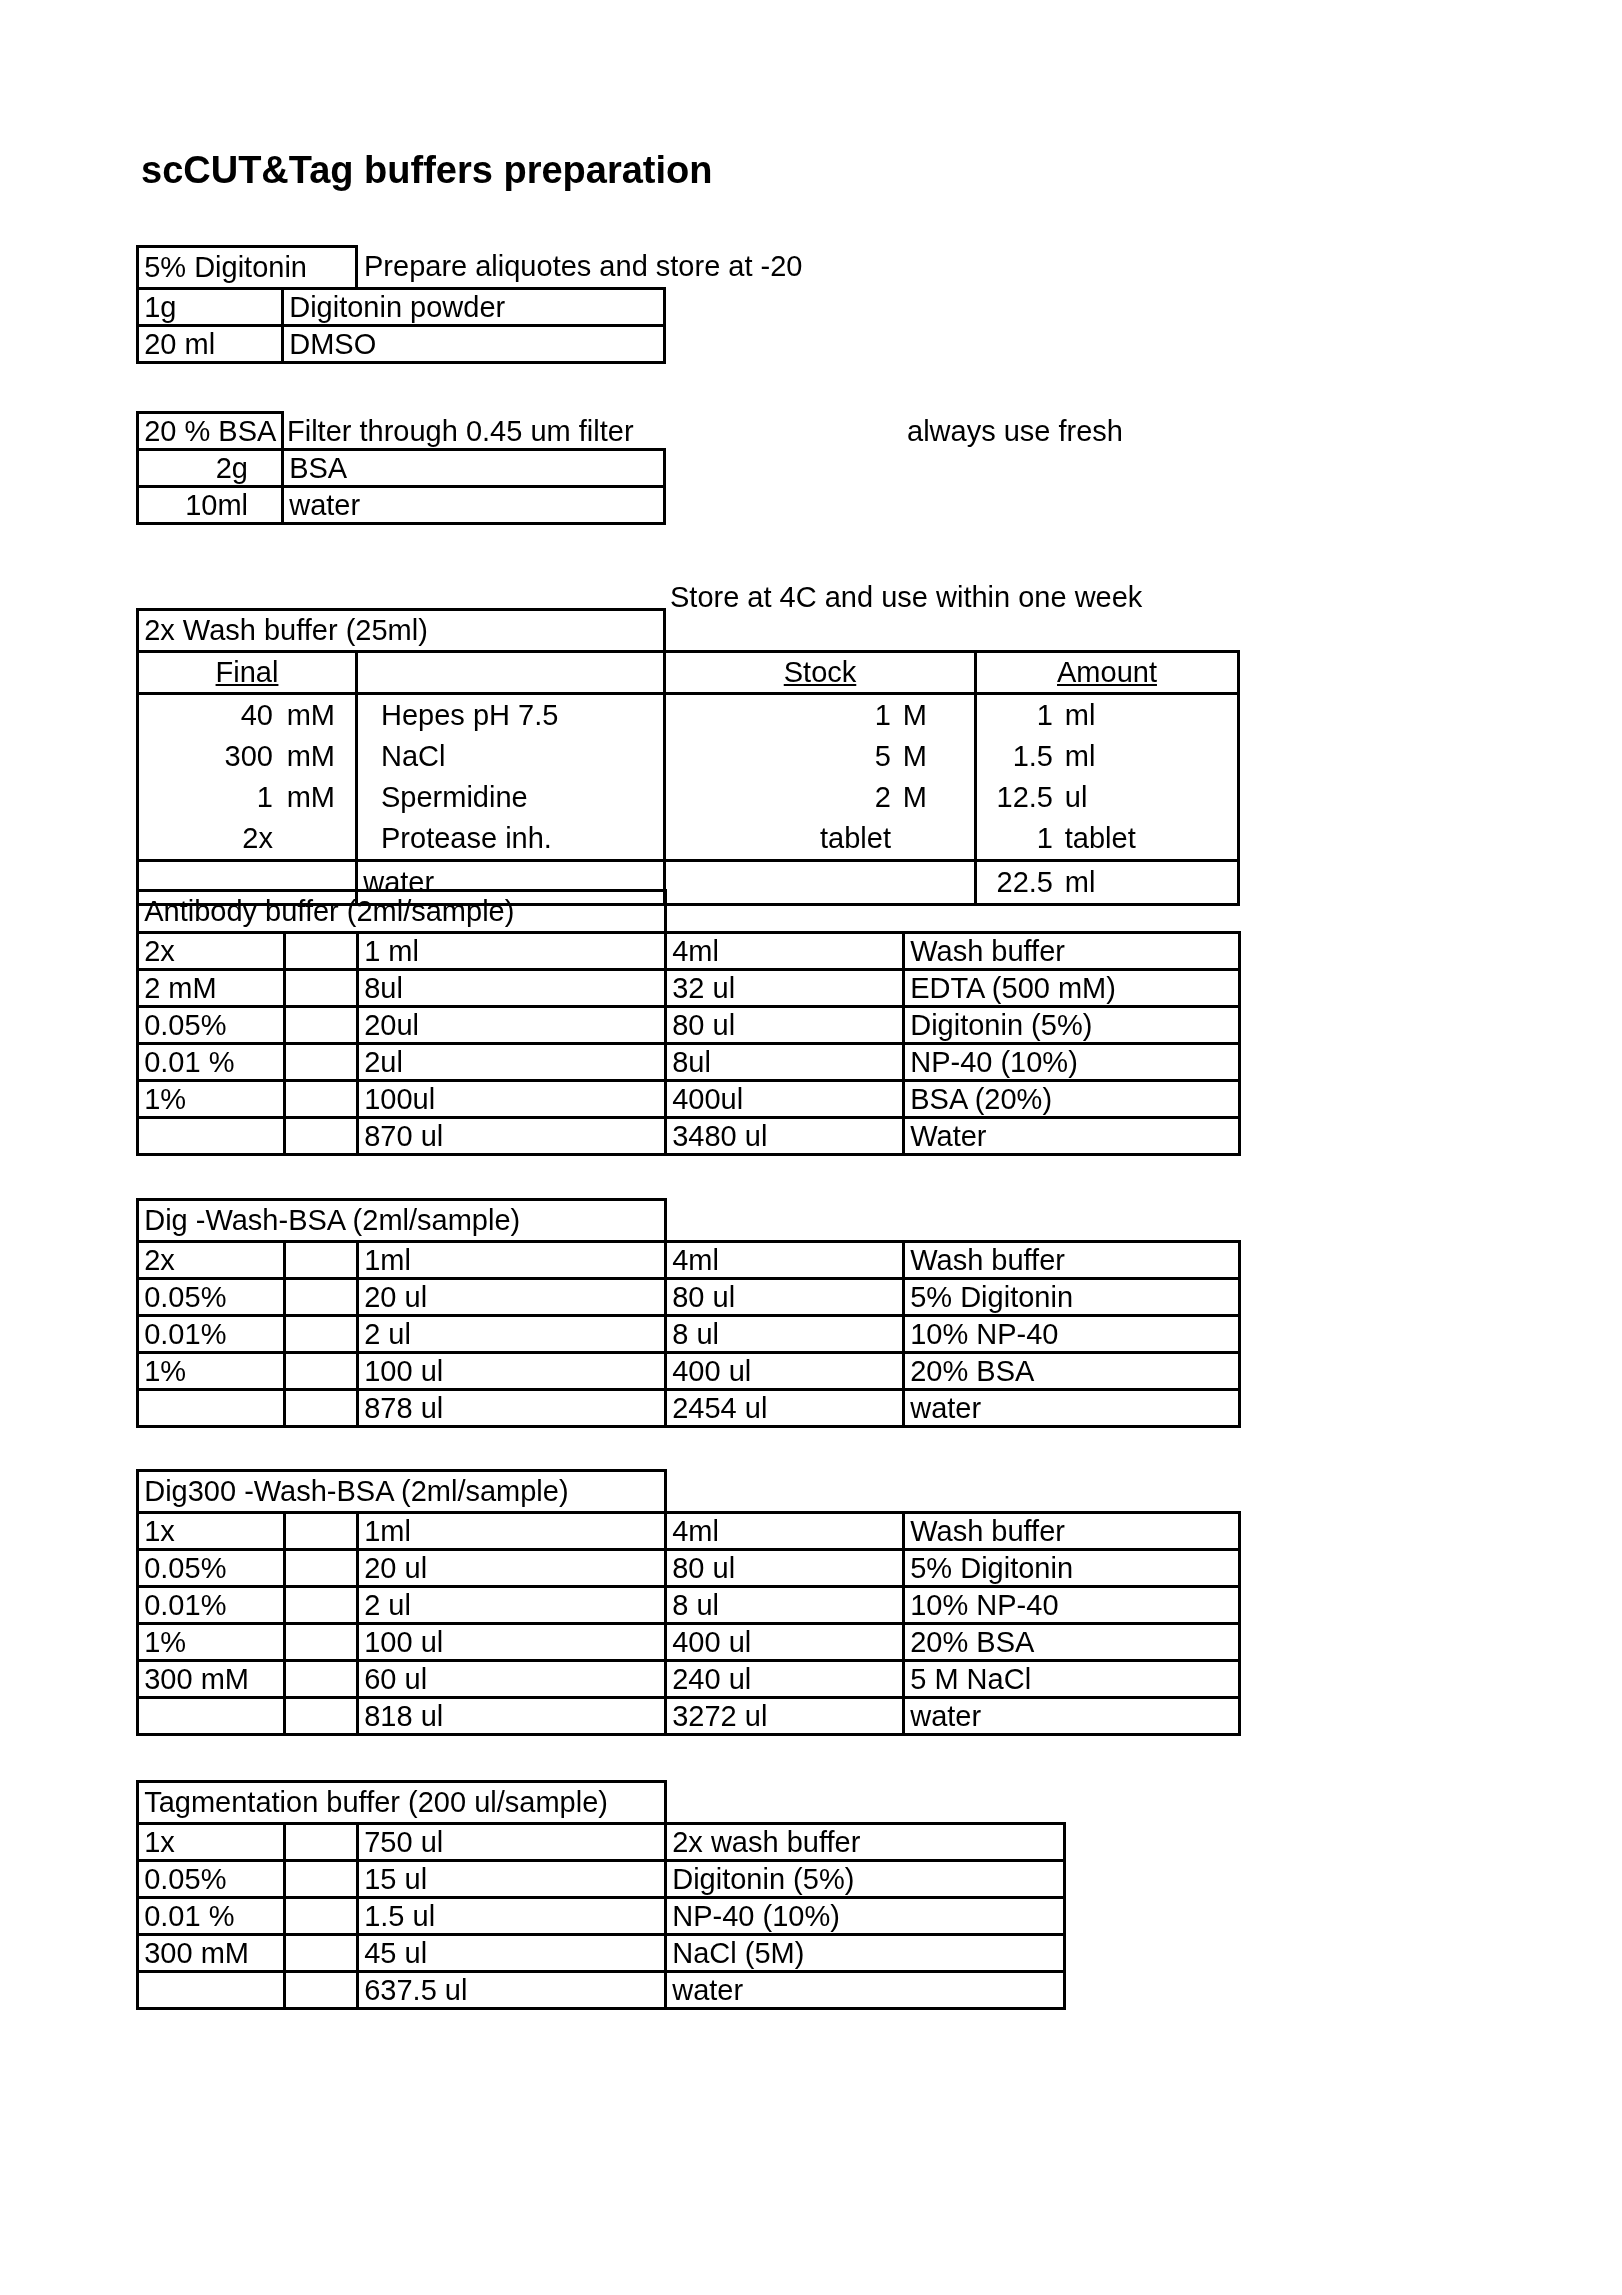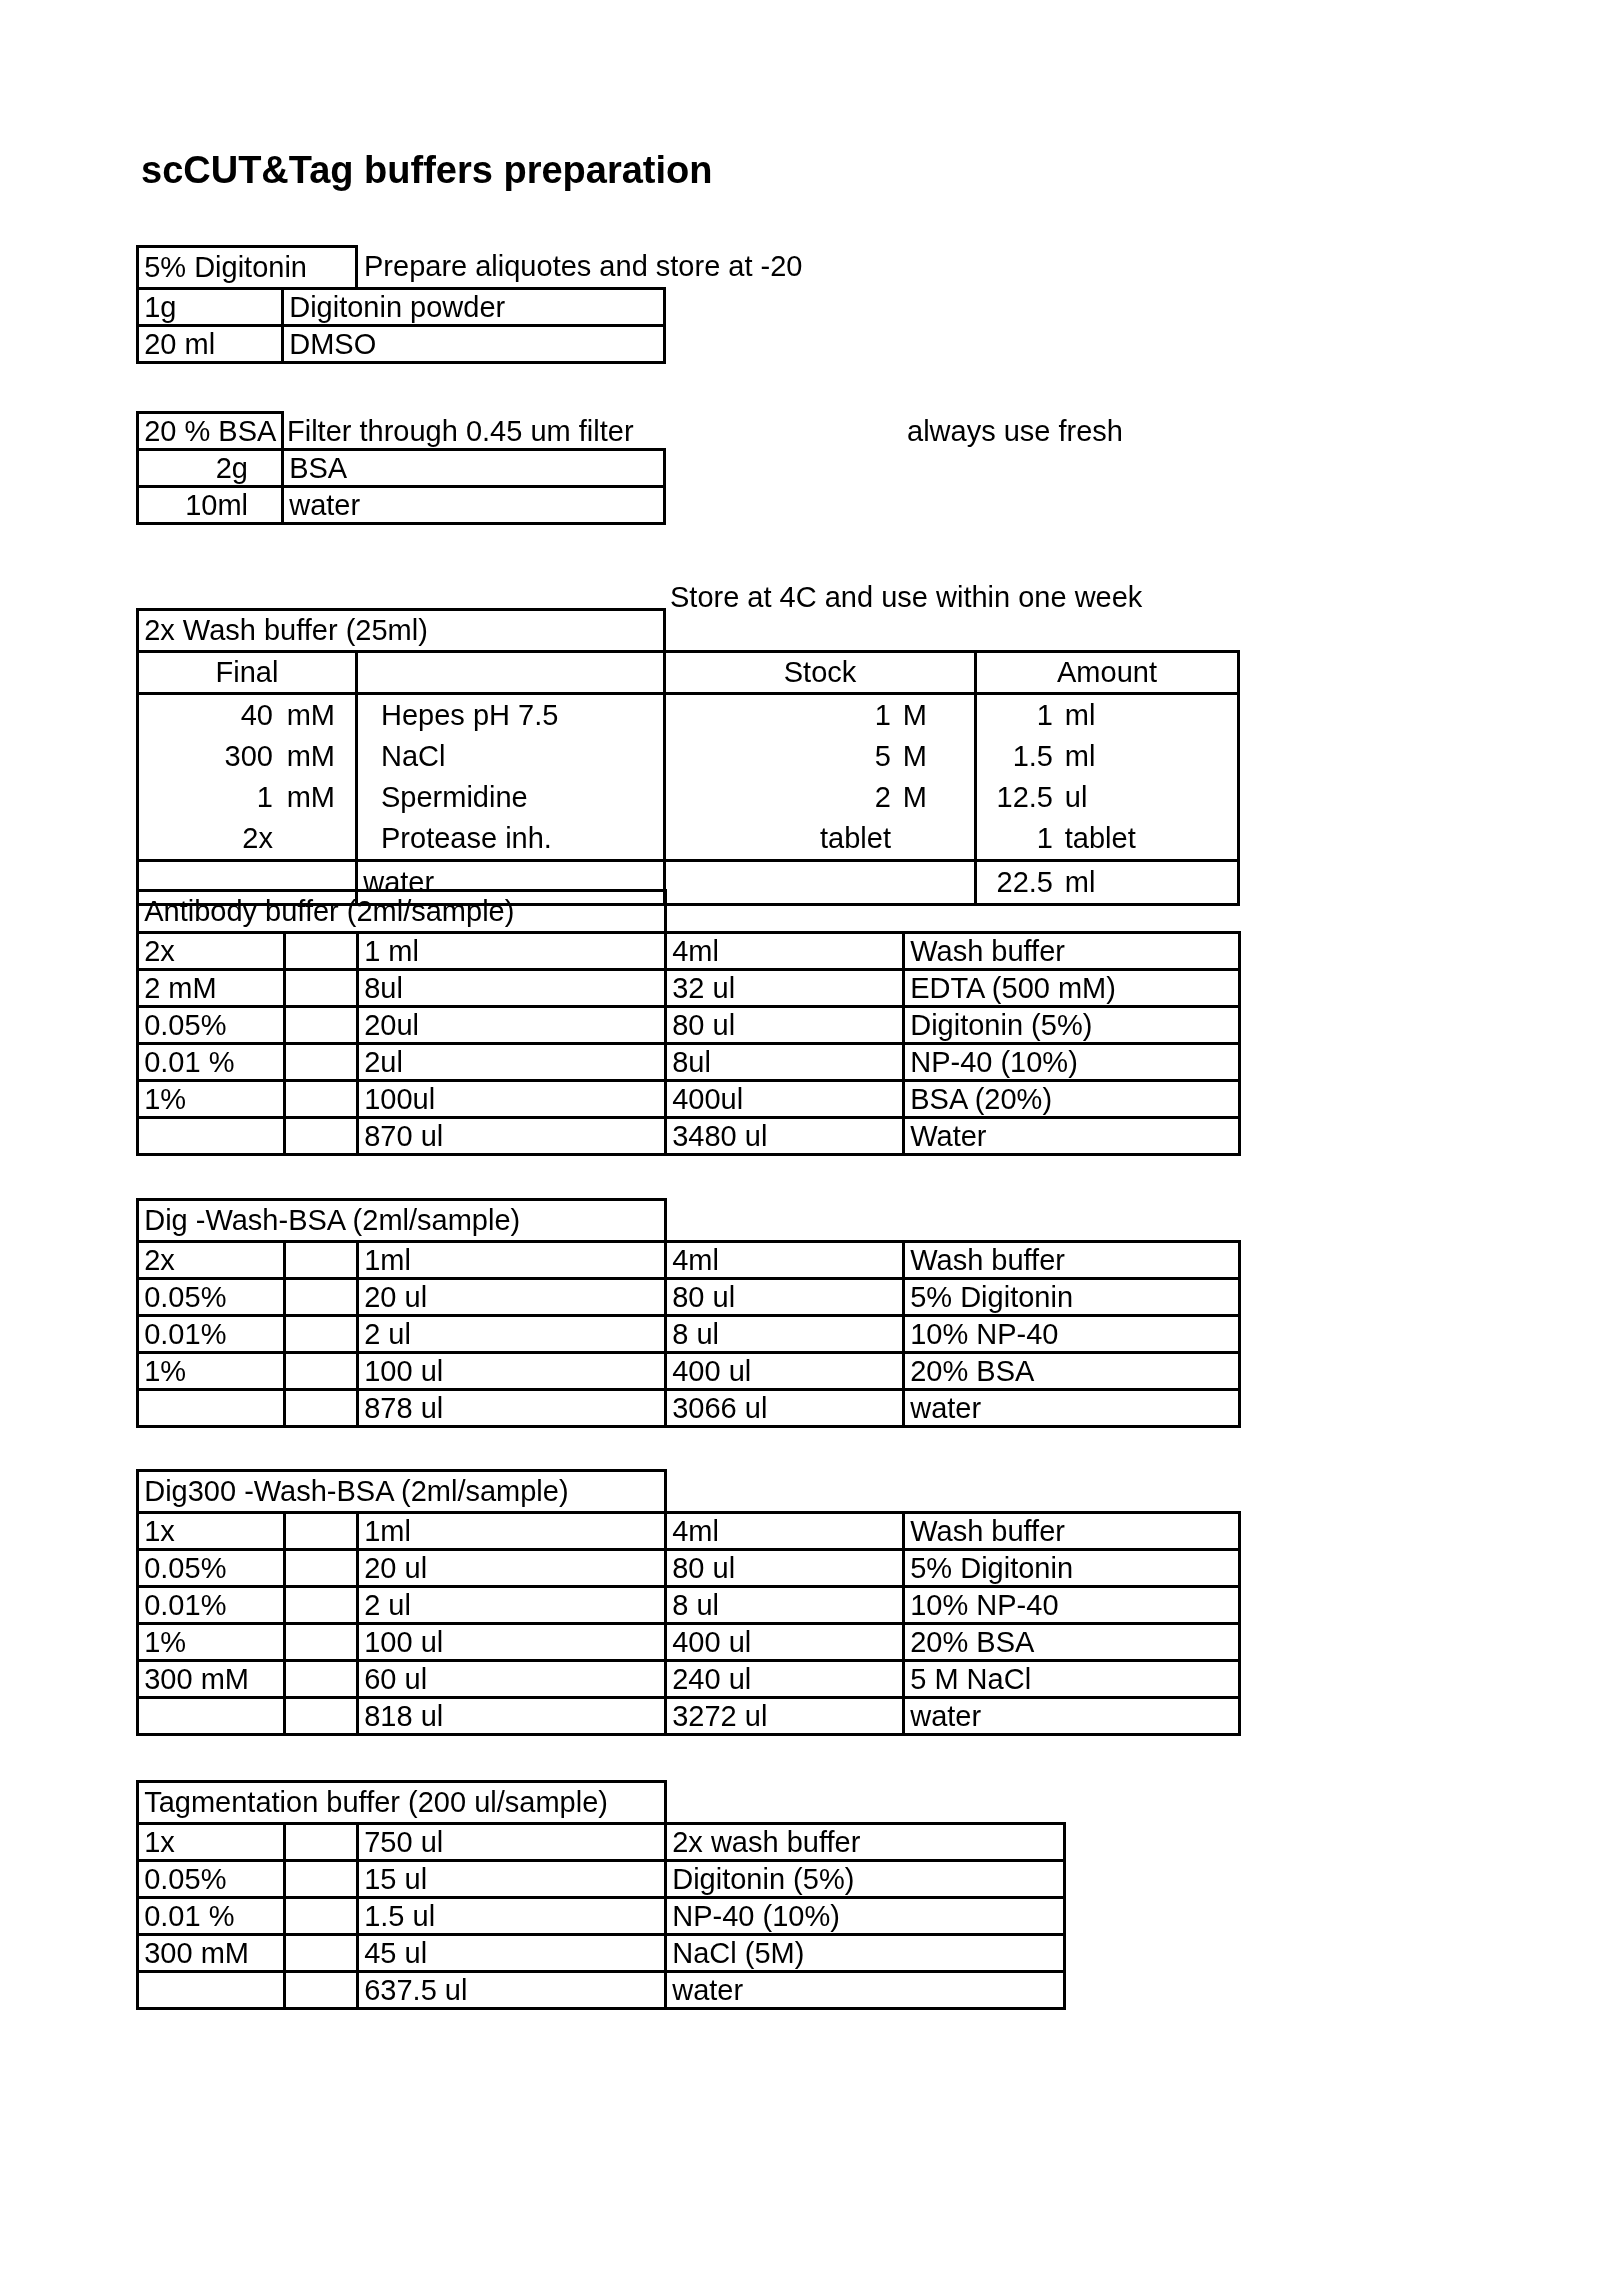--- a/index.html
+++ b/index.html
@@ -5,21 +5,21 @@
   html,body{margin:0;padding:0;background:#ffffff;}
   .page{position:relative;width:1622px;height:2295px;background:#ffffff;
         font-family:"Liberation Sans",sans-serif;font-size:29px;color:#000;overflow:hidden;}
   .page-title{position:absolute;left:141px;top:149px;font-size:38px;font-weight:bold;white-space:nowrap;}
   .ann{position:absolute;display:flex;align-items:center;white-space:nowrap;}
   table{border-collapse:collapse;table-layout:fixed;position:absolute;}
   td{padding:0;vertical-align:middle;white-space:nowrap;overflow:hidden;}
   td.b{border:3.3px solid #000;padding-left:5.2px;}
   td.p0{padding-left:0;}
   td.nb{border:none;}
-  td.bc{border:3.3px solid #000;text-align:center;}
+  td.bc{border:3.3px solid #000;text-align:center;text-decoration:underline;}
   td.br{border:3.3px solid #000;text-align:right;padding-right:33px;}
   tr.r62{height:37px;} tr.r64{height:42px;} tr.r248{height:162px;}
   .bl{height:41px;display:flex;align-items:center;}
   .bl-reagent{padding-left:23px;}
   .fv{width:134px;text-align:right;flex:none;}
   .fu{margin-left:13.7px;}
   .sv{width:225px;text-align:right;flex:none;}
   .su{margin-left:11.8px;}
   .av{width:76px;text-align:right;flex:none;}
   .au{margin-left:11.8px;}
@@ -279,21 +279,21 @@
       <td class="b">1%</td>
       <td class="b"></td>
       <td class="b">100 ul</td>
       <td class="b">400 ul</td>
       <td class="b">20% BSA</td>
     </tr>
     <tr class="r62">
       <td class="b"></td>
       <td class="b"></td>
       <td class="b">878 ul</td>
-      <td class="b">3066 ul</td>
+      <td class="b">2454 ul</td>
       <td class="b">water</td>
     </tr>
   </tbody>
     </table>
 
   <table style="left:136px;top:1469px;width:1101px;">
     <colgroup>
         <col style="width:147px">
         <col style="width:73px">
         <col style="width:308px">

